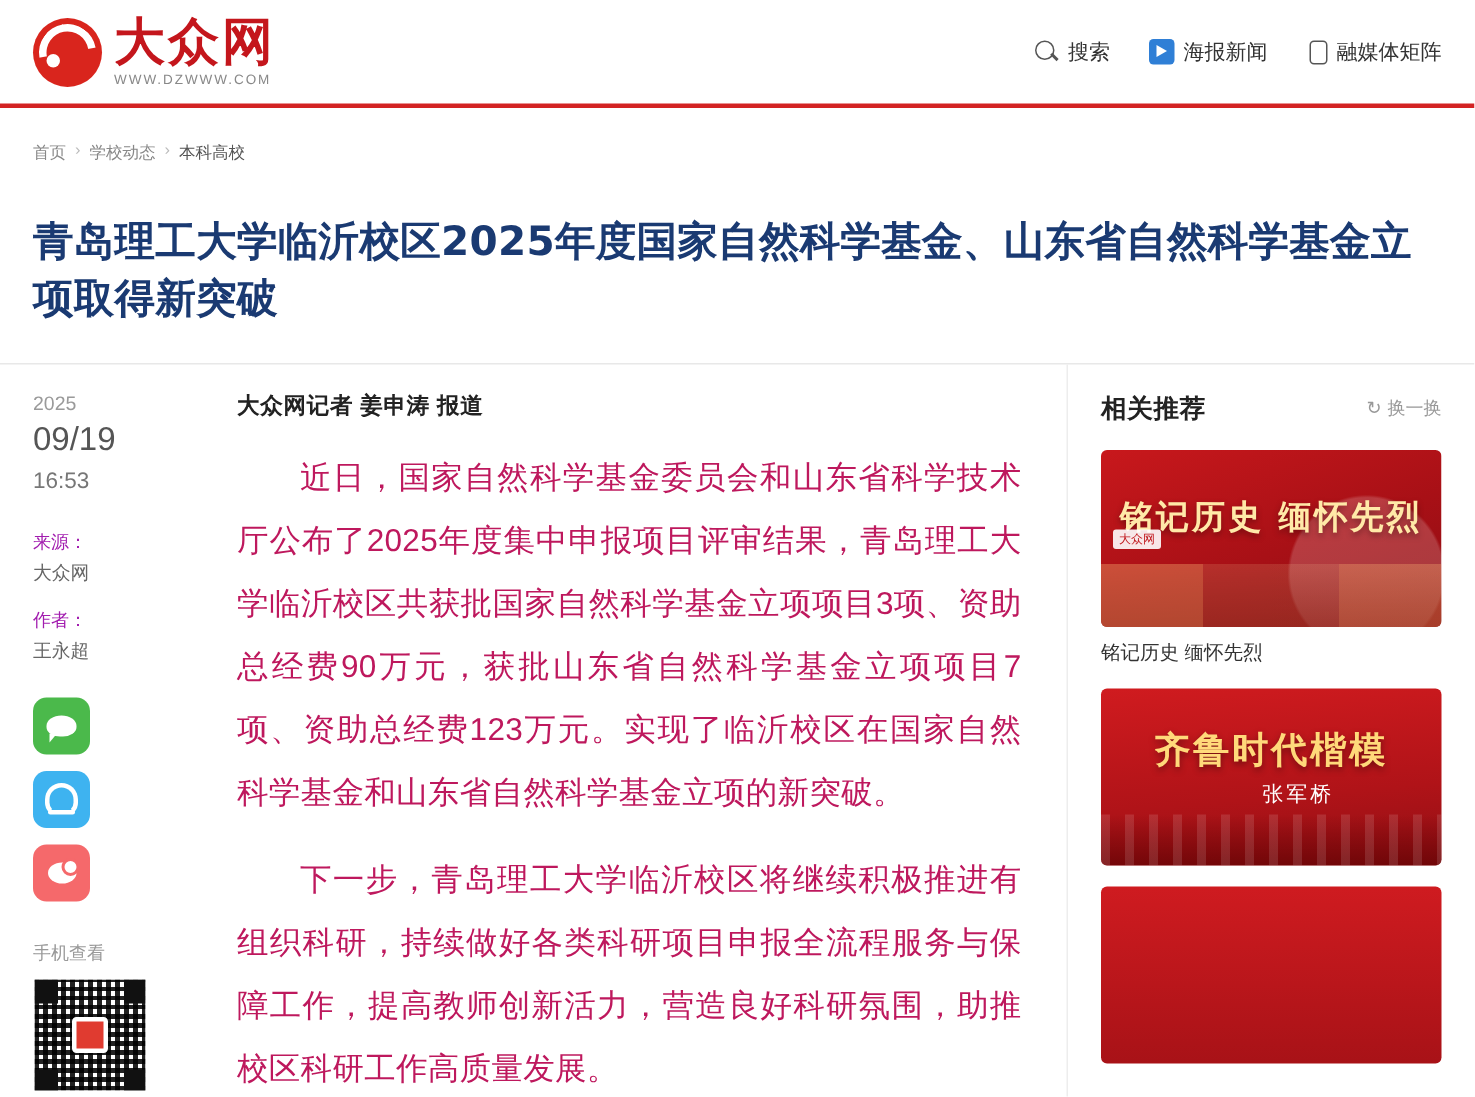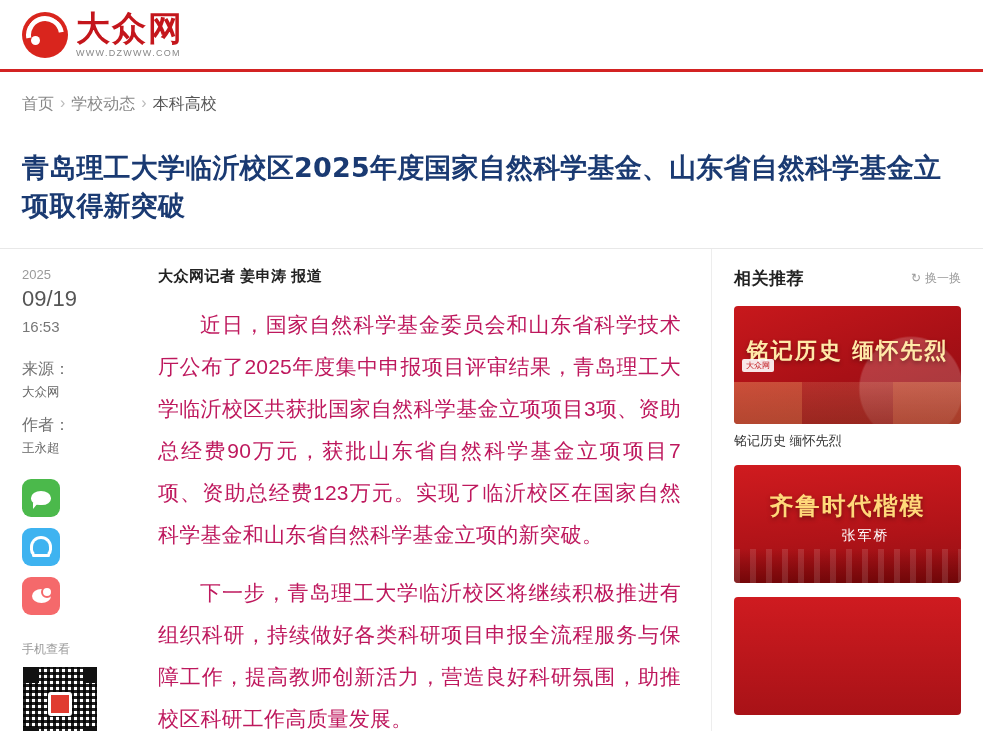--- a/index.html
+++ b/index.html
@@ -99,21 +99,21 @@
   }
   .ic-matrix {
     border: 1.6px solid #555;
     border-radius: 3px;
     width: 12px; height: 16px;
     margin-left: 2px;
   }
 
   
   .breadcrumb {
-    font-size: 16px;
+    font-size: 11px;
     color: #888;
     padding: 22px 22px 0 22px;
     display: flex; gap: 6px;
   }
   .breadcrumb a { color: #888; text-decoration: none; }
   .breadcrumb .sep { color: #bbb; }
   .breadcrumb .current { color: #555; }
 
   
   .title {
@@ -144,21 +144,21 @@
     color: #999;
   }
   .meta-date-y { font-size: 13px; color: #9a9a9a; }
   .meta-date-md {
     font-size: 22px;
     color: #555;
     margin: 4px 0 6px 0;
     font-weight: 400;
   }
   .meta-time { font-size: 15px; color: #777; margin-bottom: 24px; }
-  .meta-label { font-size: 16px; color: #737373; margin-top: 14px; }
+  .meta-label { font-size: 12px; color: #a21caf; margin-top: 14px; }
   .meta-value { font-size: 12.5px; color: #666; margin-top: 4px; }
 
   .share-icons { margin-top: 22px; display: flex; flex-direction: column; gap: 11px; }
   .share-btn {
     width: 38px; height: 38px;
     border-radius: 9px;
     display: flex; align-items: center; justify-content: center;
     cursor: pointer;
     position: relative;
   }
@@ -376,20 +376,34 @@
 <body>
 
 <div class="header">
   <div class="logo-wrap">
     <div class="logo-mark"></div>
     <div class="logo-text-block">
       <div class="logo-cn">大众网</div>
       <div class="logo-en">WWW.DZWWW.COM</div>
     </div>
   </div>
+  <div class="header-nav">
+    <div class="header-nav-item">
+      <span class="hn-icon ic-search"></span>
+      <span>搜索</span>
+    </div>
+    <div class="header-nav-item">
+      <span class="hn-icon ic-poster"></span>
+      <span>海报新闻</span>
+    </div>
+    <div class="header-nav-item">
+      <span class="hn-icon ic-matrix"></span>
+      <span>融媒体矩阵</span>
+    </div>
+  </div>
 </div>
 
 <div class="breadcrumb">
   <a href="#">首页</a>
   <span class="sep">›</span>
   <a href="#">学校动态</a>
   <span class="sep">›</span>
   <span class="current">本科高校</span>
 </div>
 

